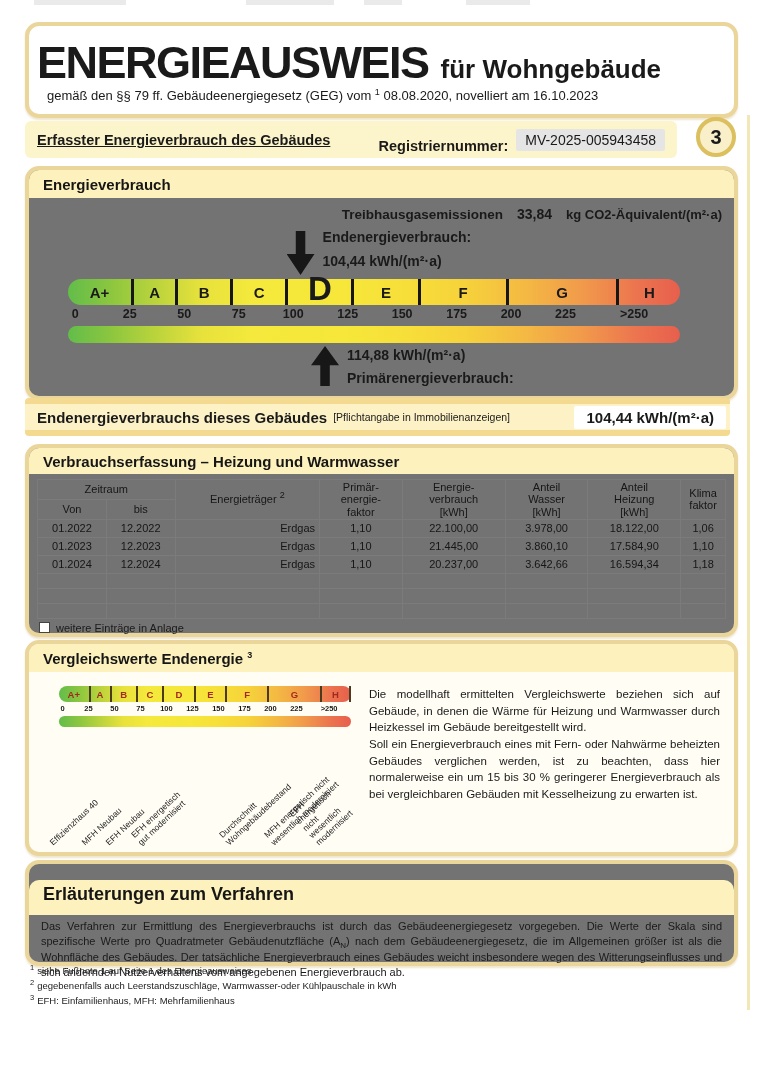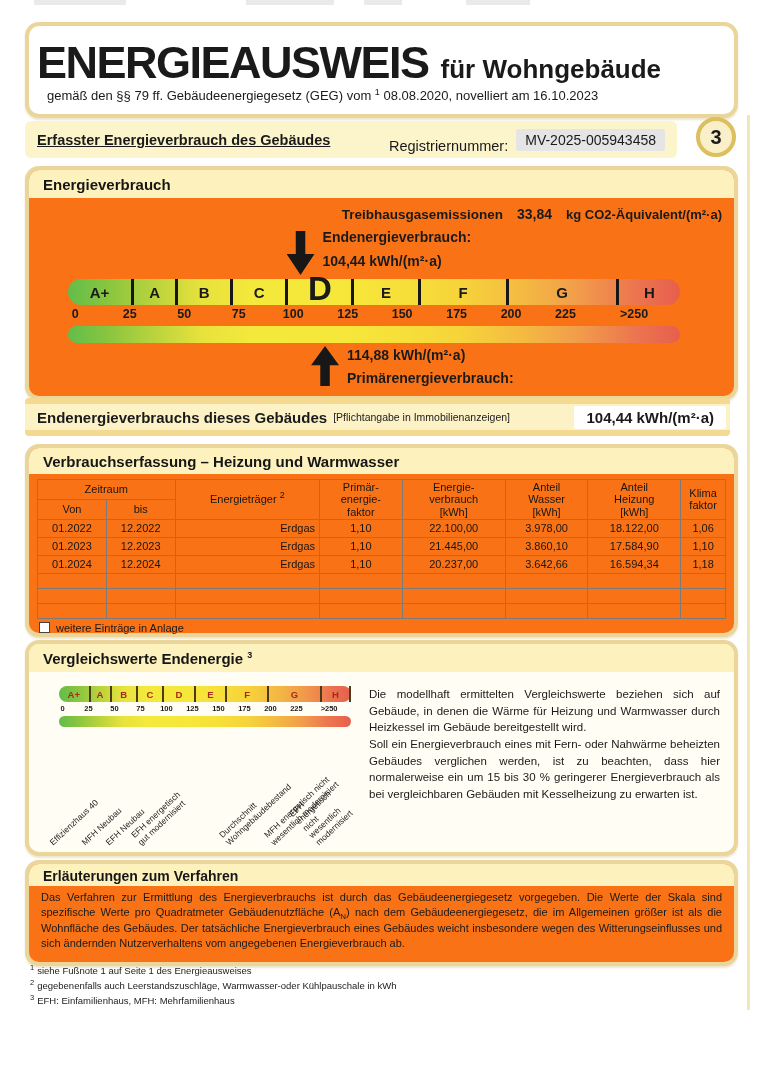--- a/index.html
+++ b/index.html
@@ -3,38 +3,38 @@
 <meta charset="utf-8">
 <style>
   html,body{margin:0;padding:0;background:#fff;}
   .page{position:relative;width:764px;height:1080px;background:#ffffff;overflow:hidden;
         font-family:"Liberation Sans", sans-serif;color:#1a1a1a;}
   
   .scanmark{position:absolute;top:0;height:5px;background:#d9d9d9;opacity:.55;}
   .edge-strip{position:absolute;right:14px;top:115px;width:3px;height:895px;background:#eddf9e;opacity:.75;}
 
   
-  .gbox{position:absolute;left:25px;width:705px;background:#f97316;border:4px solid #ead59b;
+  .gbox{position:absolute;left:25px;width:705px;background:#737373;border:4px solid #ead59b;
         border-radius:14px;box-sizing:content-box;box-shadow:0 2px 2px rgba(190,150,60,.25);}
   .strip{background:#fdf2bd;font-weight:bold;font-size:15px;padding:6px 14px 5px;
          border-radius:10px 10px 0 0;color:#161616;}
 
   
   .hdr-box{top:22px;height:88px;background:#fff;}
   .hdr-line{display:flex;align-items:baseline;gap:12px;padding:14px 0 0 8px;}
   .hdr-title{font-size:45px;font-weight:bold;letter-spacing:-1.5px;line-height:1;}
   .hdr-suffix{font-size:26px;font-weight:bold;}
   .hdr-law{font-size:13px;padding:3px 0 0 18px;}
   sup.fn{font-size:9px;vertical-align:super;line-height:0;}
 
   
   .regbar{position:absolute;left:25px;top:121px;width:652px;height:37px;background:#fcf4ca;
           border-radius:6px;display:flex;align-items:center;padding:0 12px;box-sizing:border-box;}
   .regbar .sec{font-weight:bold;font-size:14.5px;text-decoration:underline;}
-  .regbar .rlab{font-weight:normal;font-size:14.5px;margin-left:auto;margin-top:12px;}
+  .regbar .rlab{font-weight:bold;font-size:14.5px;margin-left:auto;margin-top:12px;}
   .regbar .rval{background:#e5e5e5;font-size:14px;padding:3px 9px;margin-left:8px;border-radius:2px;}
   .pagecircle{position:absolute;left:696px;top:117px;width:40px;height:40px;border-radius:50%;
           border:4px solid #dcbf5e;background:#f9f0c9;box-sizing:border-box;display:flex;
           align-items:center;justify-content:center;font-size:20px;font-weight:bold;}
 
   
   .cons-box{top:166px;height:226px;}
   .cons-body{position:relative;height:196px;}
   .ghg{position:absolute;right:12px;top:8px;display:flex;align-items:baseline;font-weight:bold;}
   .ghg .l{font-size:13.5px;} .ghg .v{font-size:14px;margin:0 14px;} .ghg .u{font-size:13px;}
@@ -87,21 +87,21 @@
   .sm-plain{position:absolute;left:0;top:30px;width:100%;height:11px;border-radius:6px;}
   .cmp-cats{position:absolute;left:22px;top:66px;width:330px;height:110px;}
   .cmp-cats .cat{position:absolute;bottom:0;transform:rotate(-43deg);transform-origin:0 100%;
                  font-size:8.5px;line-height:1.15;white-space:pre-line;color:#222;}
   .cmp-text{position:absolute;left:340px;right:14px;top:14px;}
   .cmp-text p{margin:0;font-size:11.5px;line-height:1.45;text-align:justify;}
   .cmp-text p + p{}
 
   
   .exp-box{top:860px;height:98px;}
-  .exp-box .strip{padding:4px 14px 2px;font-size:14px;}
+  .exp-box .strip{padding:4px 14px 10px;font-size:18px;margin-top:16px;}
   .exp-box p{margin:4px 12px 0;font-size:11px;line-height:1.4;text-align:justify;}
   sub.an{font-size:8px;vertical-align:sub;line-height:0;}
 
   
   .footnotes{position:absolute;left:30px;top:963px;font-size:9.5px;line-height:1.45;color:#222;}
   .footnotes .fnl sup{font-size:7.5px;margin-right:3px;}
 </style>
 </head>
 <body>
 

